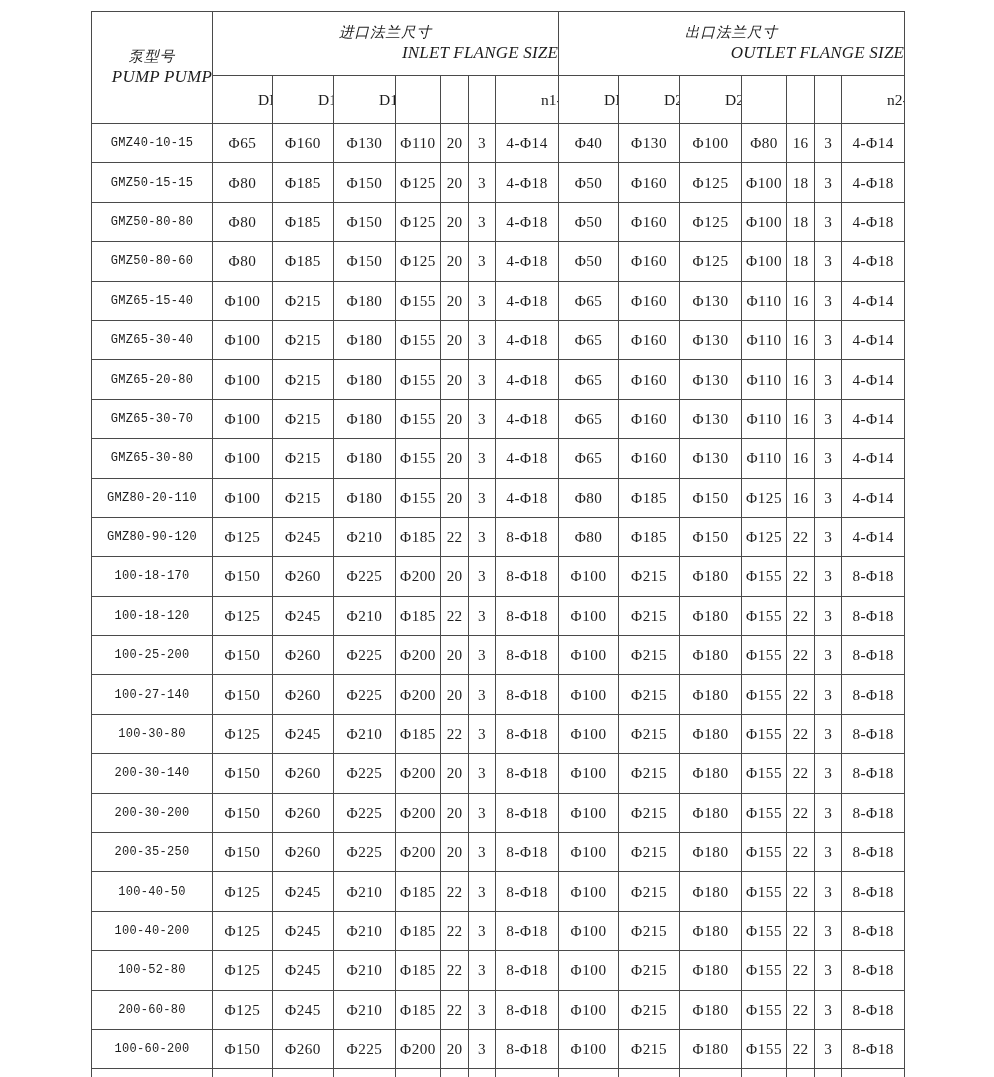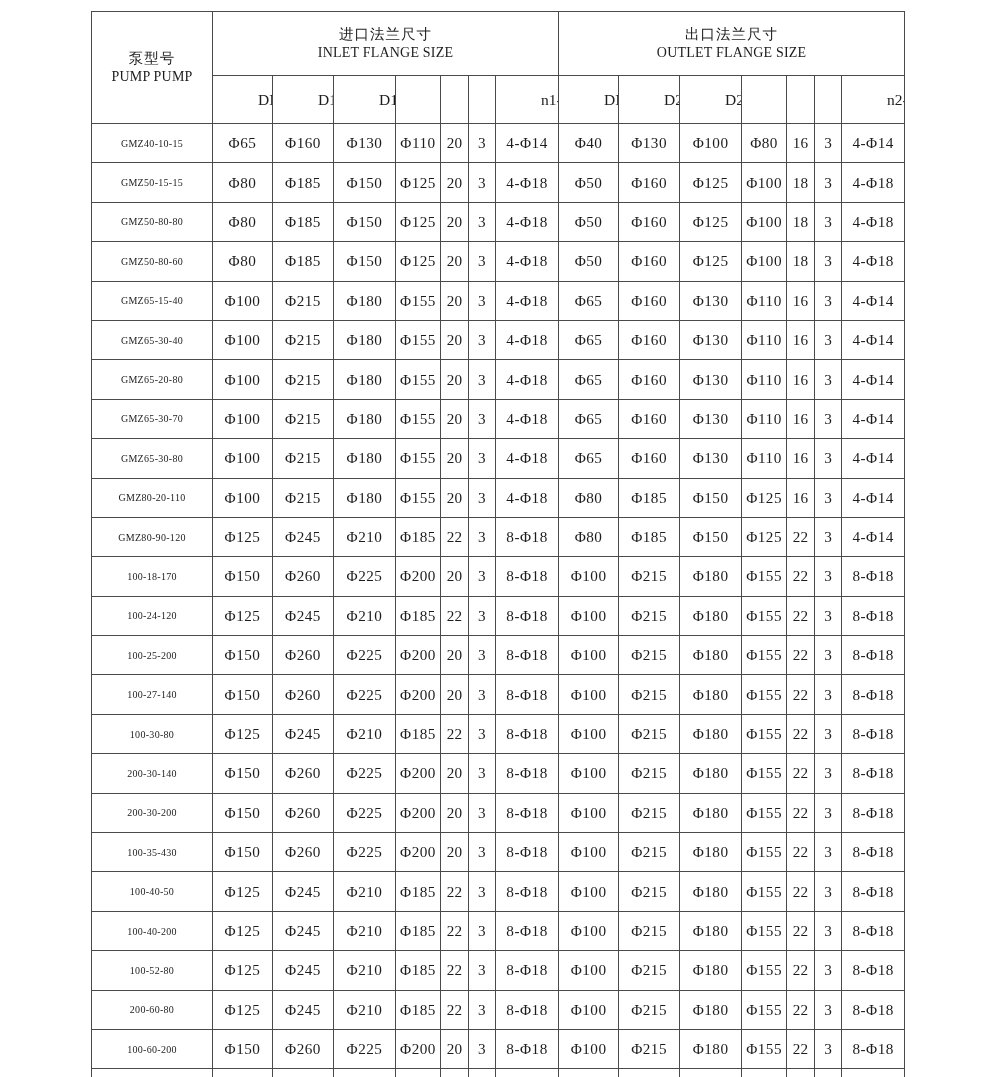--- a/index.html
+++ b/index.html
@@ -41,53 +41,56 @@
   
   table.flange-table {
     border: 1px solid #3c3c3c;
   }
 
   
   tr.hdr-top th {
     height: 63px;
     font-size: 15.5px;
     line-height: 1.28;
+    font-style: italic;
   }
   tr.hdr-top th.model-cell {
     font-size: 15.5px;
     line-height: 1.3;
   }
   tr.hdr-sub th {
     height: 47px;
     font-size: 15.5px;
     padding-left: 45px;
   }
   .cn {
     font-family: "DejaVu Sans", "Liberation Sans", sans-serif;
     font-size: 14.5px;
     letter-spacing: 1px;
     display: block;
     line-height: 1.35;
   }
   .en {
     display: block;
-    font-size: 14px;
+    font-size: 17px;
     line-height: 1.3;
     letter-spacing: 0.2px;
+    text-align: right;
   }
 
   
   tbody td {
     height: 38.4px;
     font-size: 15.2px;
     letter-spacing: 0.2px;
   }
   td.model {
-    font-size: 10px;
+    font-size: 12px;
     letter-spacing: 0.3px;
+    font-family: Liberation Mono, monospace;
   }
   .phi {
     letter-spacing: 0.5px;
   }
 
   
   col.c-model  { width: 121px; }
   col.c-dn     { width: 60px;  }
   col.c-d      { width: 61px;  }
   col.c-d1x    { width: 62px;  }
@@ -349,21 +352,21 @@
           <td class="phi">8-Φ18</td>
           <td class="phi">Φ100</td>
           <td class="phi">Φ215</td>
           <td class="phi">Φ180</td>
           <td class="phi">Φ155</td>
           <td>22</td>
           <td>3</td>
           <td class="phi">8-Φ18</td>
         </tr>
         <tr>
-          <td class="model">100-24-120</td>
+          <td class="model">100-18-120</td>
           <td class="phi">Φ125</td>
           <td class="phi">Φ245</td>
           <td class="phi">Φ210</td>
           <td class="phi">Φ185</td>
           <td>22</td>
           <td>3</td>
           <td class="phi">8-Φ18</td>
           <td class="phi">Φ100</td>
           <td class="phi">Φ215</td>
           <td class="phi">Φ180</td>
@@ -451,21 +454,21 @@
           <td class="phi">8-Φ18</td>
           <td class="phi">Φ100</td>
           <td class="phi">Φ215</td>
           <td class="phi">Φ180</td>
           <td class="phi">Φ155</td>
           <td>22</td>
           <td>3</td>
           <td class="phi">8-Φ18</td>
         </tr>
         <tr>
-          <td class="model">100-35-430</td>
+          <td class="model">200-35-250</td>
           <td class="phi">Φ150</td>
           <td class="phi">Φ260</td>
           <td class="phi">Φ225</td>
           <td class="phi">Φ200</td>
           <td>20</td>
           <td>3</td>
           <td class="phi">8-Φ18</td>
           <td class="phi">Φ100</td>
           <td class="phi">Φ215</td>
           <td class="phi">Φ180</td>

